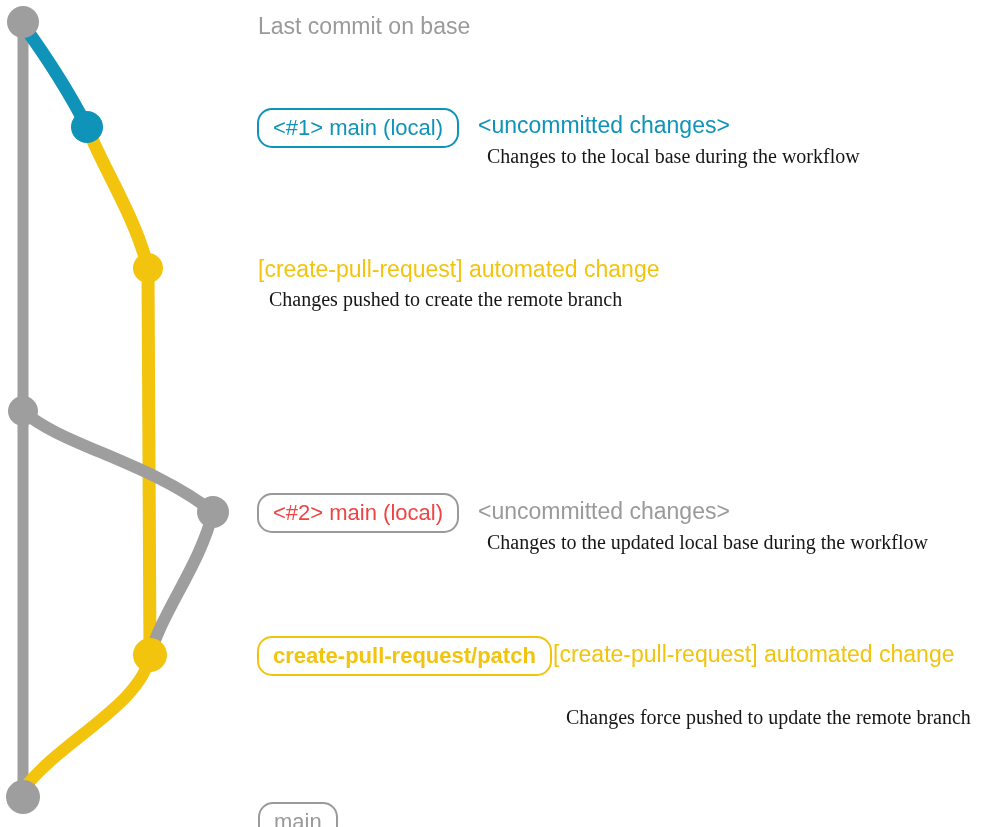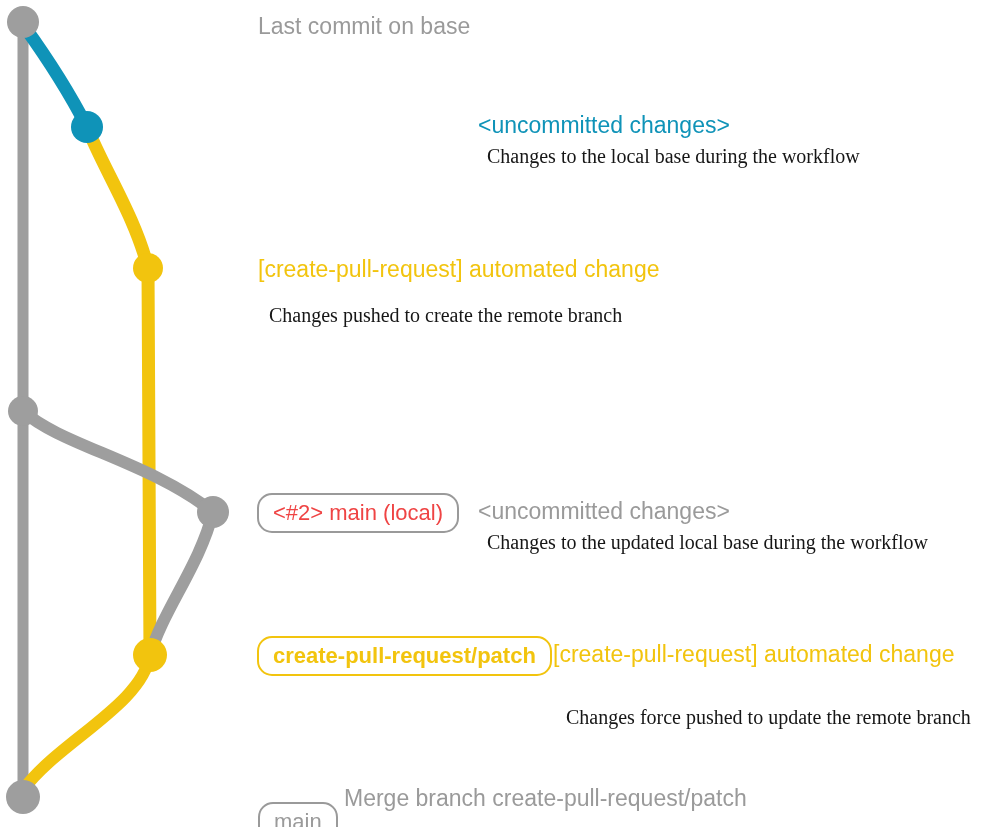--- a/index.html
+++ b/index.html
@@ -47,31 +47,31 @@
       <circle cx="87" cy="127" r="16" fill="#0f93b8"></circle>
       <circle cx="148" cy="268" r="15" fill="#f2c40e"></circle>
       <circle cx="23" cy="411" r="15" fill="#9e9e9e"></circle>
       <circle cx="213" cy="512" r="16" fill="#9e9e9e"></circle>
       <circle cx="150" cy="655" r="17" fill="#f2c40e"></circle>
       <circle cx="23" cy="797" r="17" fill="#9e9e9e"></circle>
     </svg>
 
   <div class="annot sans" style="left: 258px; top: 13px; color: rgb(154, 154, 154);">Last commit on base</div>
 
+  <div class="badge" style="left: 257px; top: 108px; color: rgb(15, 147, 184); border-color: rgb(15, 147, 184);">&lt;#1&gt; main (local)</div>
   <div class="annot sans" style="left: 478px; top: 112px; color: rgb(15, 147, 184);">&lt;uncommitted changes&gt;</div>
   <div class="annot serif" style="left:487px; top:145px;">Changes to the local base during the workflow</div>
 
   <div class="annot sans" style="left: 258px; top: 256px; color: rgb(242, 196, 14);">[create-pull-request] automated change</div>
-  <div class="annot serif" style="left:269px; top:304px;">Changes pushed to create the remote branch</div>
+  <div class="annot serif" style="left:269px; top:288px;">Changes pushed to create the remote branch</div>
 
 
   <div class="badge" style="left: 257px; top: 493px; color: #ef4444; border-color: rgb(154, 154, 154);">&lt;#2&gt; main (local)</div>
   <div class="annot sans" style="left: 478px; top: 498px; color: rgb(154, 154, 154);">&lt;uncommitted changes&gt;</div>
   <div class="annot serif" style="left:487px; top:531px;">Changes to the updated local base during the workflow</div>
 
   <div class="badge" style="left: 257px; top: 636px; color: rgb(242, 196, 14); border-color: rgb(242, 196, 14); font-weight: bold;">create-pull-request/patch</div>
   <div class="annot sans" style="left: 553px; top: 641px; color: rgb(242, 196, 14);">[create-pull-request] automated change</div>
   <div class="annot serif" style="left:566px; top:706px;">Changes force pushed to update the remote branch</div>
 
   <div class="badge" style="left: 258px; top: 778px; color: rgb(154, 154, 154); border-color: rgb(154, 154, 154); margin-top: 24px;">main</div>
-  <div class="annot sans" style="left: 344px; top: 785px; color: rgb(154, 154, 154);">Merge branch create-pull-request/patch</div>
 
 </div>
 
 </body></html>

